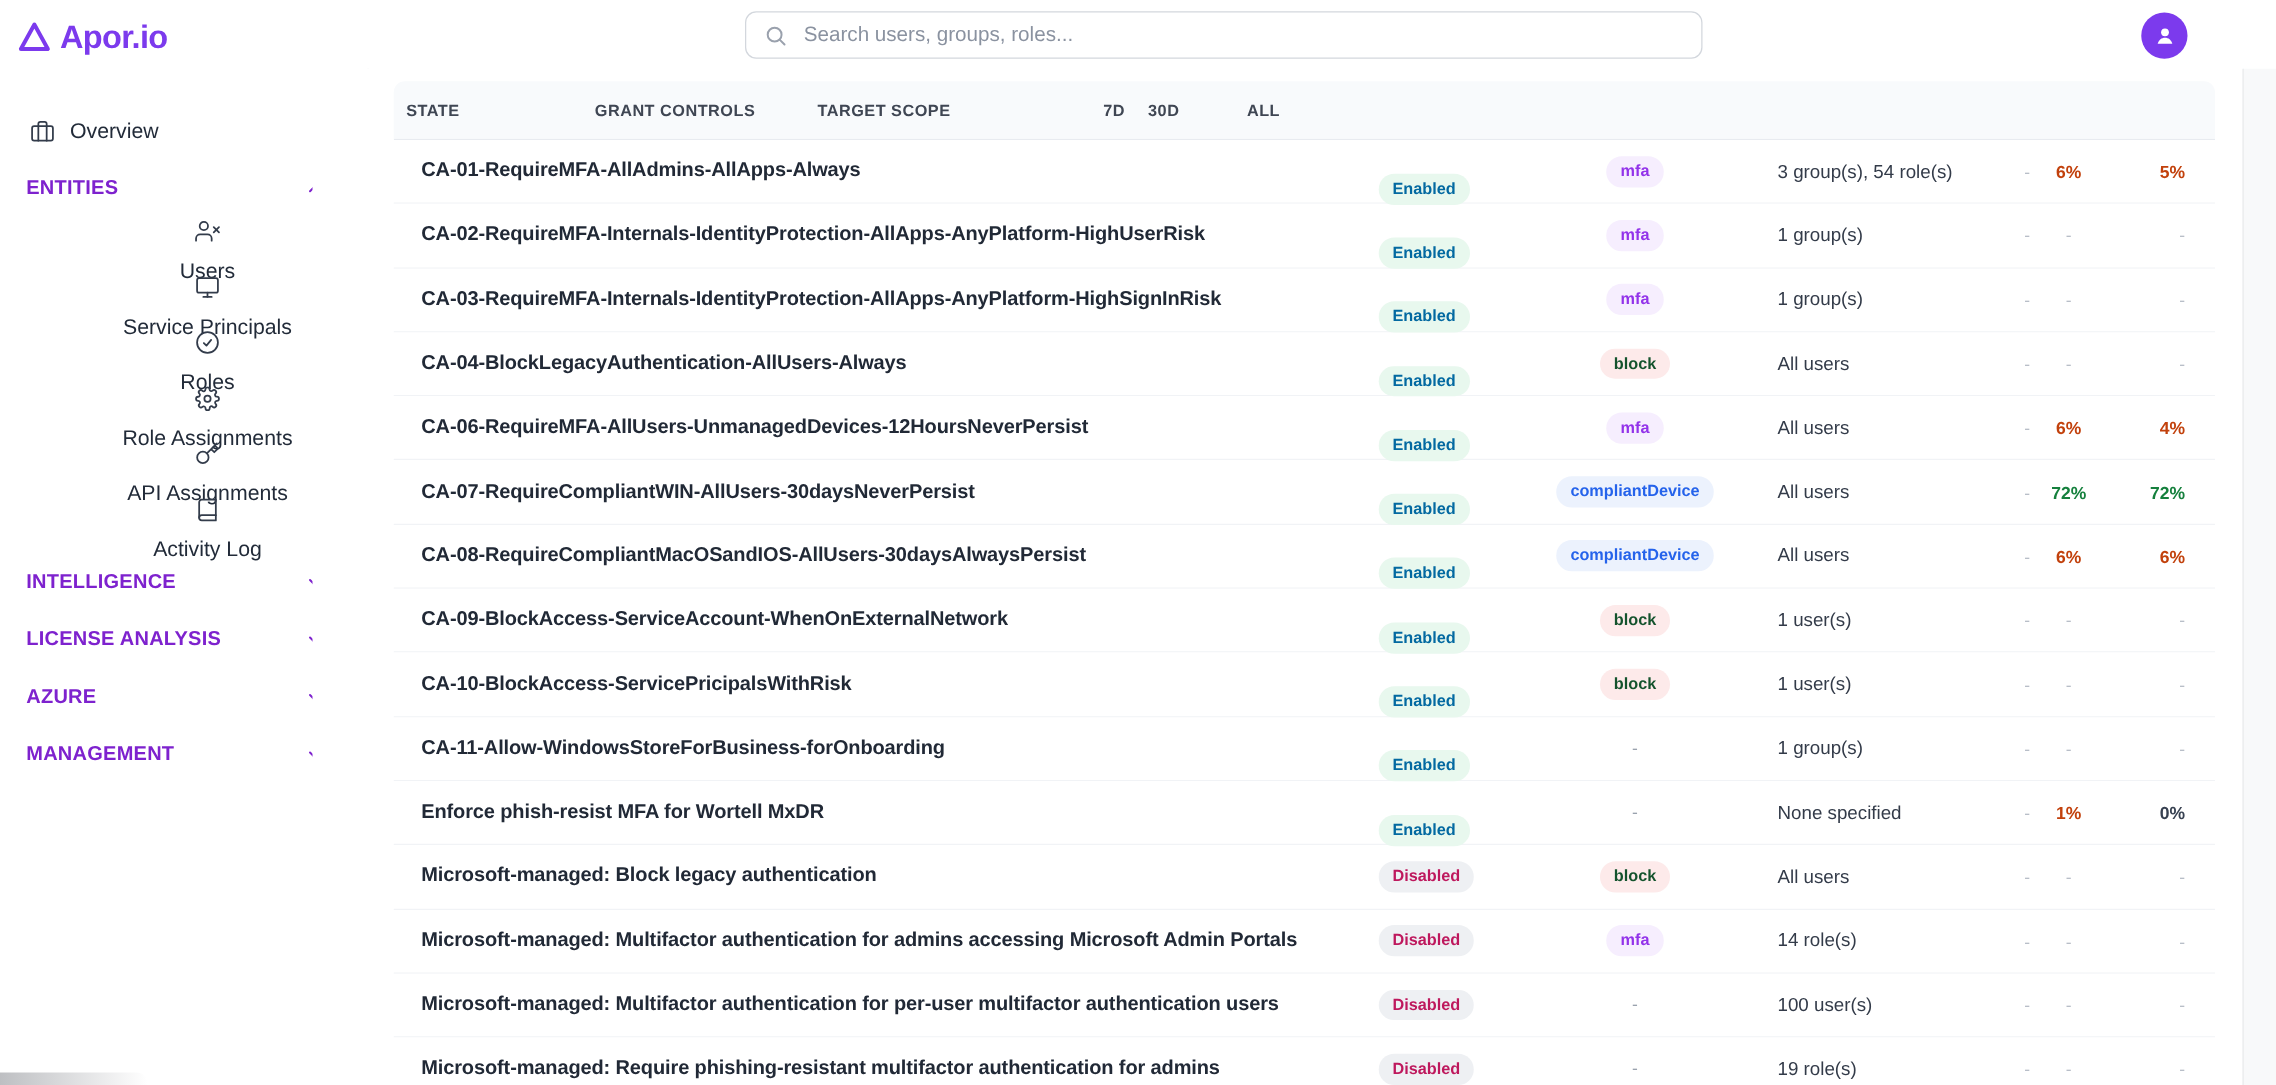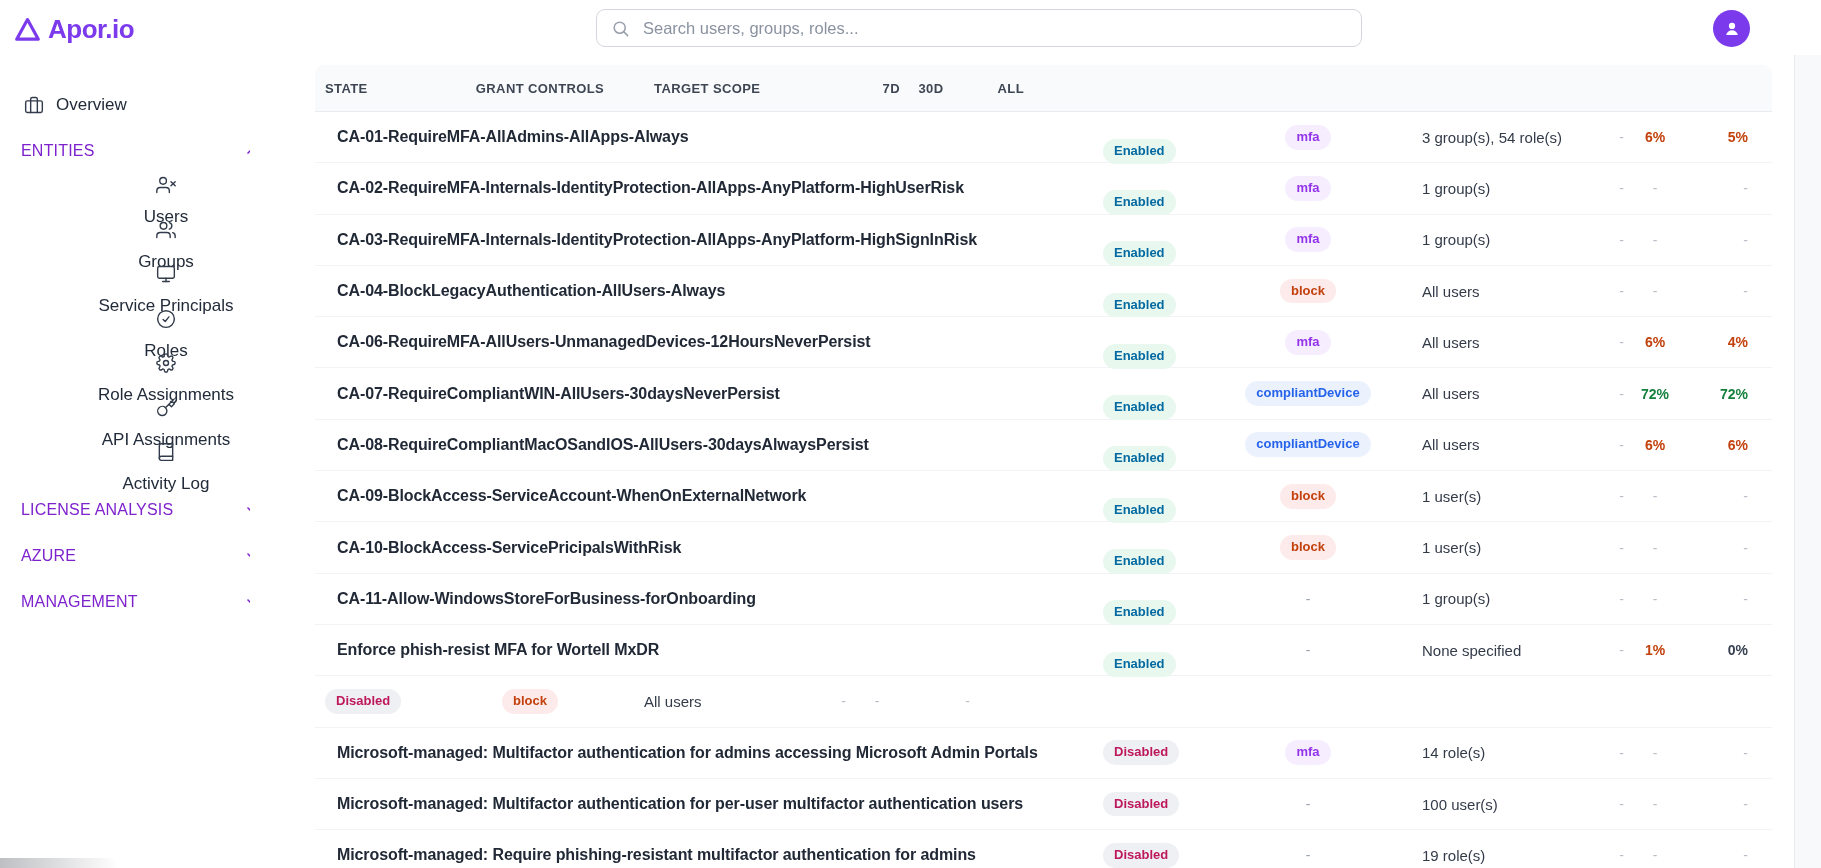--- a/index.html
+++ b/index.html
@@ -36,21 +36,21 @@
   }
   .nav-item{
     height:44.5px;display:flex;align-items:center;gap:12px;
     padding-left:24px;color:#222b39;font-size:17px;cursor:pointer;
   }
   .nav-item.indent{padding-left:38px;flex-direction:column;}
   .nav-icon{width:20px;height:20px;flex:0 0 auto;color:#333c4b;}
   .nav-icon svg{width:20px;height:20px;display:block;stroke:currentColor;fill:none;stroke-width:1.7;stroke-linecap:round;stroke-linejoin:round;}
   .nav-section{
     height:44.5px;margin:1.5px 0;display:flex;align-items:center;justify-content:space-between;
-    padding:0 34px 0 21px;color:#7e22ce;font-size:16px;font-weight:400;letter-spacing:.2px;cursor:pointer;
+    padding:0 34px 0 21px;color:#7e22ce;font-size:16px;font-weight:700;letter-spacing:.2px;cursor:pointer;
   }
   .sec-chevron svg{width:16px;height:16px;display:block;stroke:#7e22ce;fill:none;stroke-width:2.4;stroke-linecap:round;stroke-linejoin:round;}
   
   .main{position:absolute;left:250px;top:55px;right:0;bottom:0;background:#fff;}
   .card{position:absolute;left:65px;top:10px;width:1457px;}
   .thead{
     display:flex;align-items:center;height:47px;background:#f8fafc;
     border-radius:9px 9px 0 0;border-bottom:1px solid #e8ebf0;
     box-sizing:border-box;padding-right:24px;
   }
@@ -73,21 +73,21 @@
   }
   .trow .c-scope{font-size:15px;color:#333b49;white-space:nowrap;}
   .c-m{font-size:14px;font-weight:700;}
   .pill{
     display:inline-block;padding:4px 11px;border-radius:999px;
     font-size:13px;font-weight:600;line-height:1.3;white-space:nowrap;
   }
   .state-enabled{background:#e8f8ee;color:#0369a1;margin-top:28px;}
   .state-disabled{background:#eef0f3;color:#be185d;}
   .grant-mfa{background:#f6eefe;color:#9333ea;}
-  .grant-block{background:#fdeaea;color:#c2410c;}
+  .grant-block{background:#fdeaea;color:#14532d;}
   .grant-compliantDevice{background:#ecf2fd;color:#2563eb;}
   .dash{color:#9aa2ae;font-size:14px;}
   .t-orange{color:#c2410c;}
   .t-green{color:#15803d;}
   .t-neutral{color:#374151;}
   .t-dash{color:#b8bec8;font-weight:400;}
   
   .scroll-strip{
     position:absolute;right:0;top:55px;bottom:0;width:26px;
     background:#f8f9fa;border-left:1px solid #e9eaec;
@@ -157,31 +157,20 @@
             <circle cx="8.5" cy="7" r="4"></circle>
             <line x1="18" y1="8" x2="23" y2="13"></line>
             <line x1="23" y1="8" x2="18" y2="13"></line>
           </svg>
         </span>
         <span class="nav-label">Users</span>
       </div>
       <div class="nav-item indent">
         <span class="nav-icon">
           <svg viewBox="0 0 24 24" fill="none" stroke="currentColor" stroke-linecap="round" stroke-linejoin="round">
-            <path d="M17 21v-2a4 4 0 0 0-4-4H5a4 4 0 0 0-4 4v2"></path>
-            <circle cx="9" cy="7" r="4"></circle>
-            <path d="M23 21v-2a4 4 0 0 0-3-3.87"></path>
-            <path d="M16 3.13a4 4 0 0 1 0 7.75"></path>
-          </svg>
-        </span>
-        <span class="nav-label">Groups</span>
-      </div>
-      <div class="nav-item indent">
-        <span class="nav-icon">
-          <svg viewBox="0 0 24 24" fill="none" stroke="currentColor" stroke-linecap="round" stroke-linejoin="round">
             <rect x="2" y="3" width="20" height="14" rx="2"></rect>
             <line x1="8" y1="21" x2="16" y2="21"></line>
             <line x1="12" y1="17" x2="12" y2="21"></line>
           </svg>
         </span>
         <span class="nav-label">Service Principals</span>
       </div>
       <div class="nav-item indent">
         <span class="nav-icon">
           <svg viewBox="0 0 24 24" fill="none" stroke="currentColor" stroke-linecap="round" stroke-linejoin="round">
@@ -209,20 +198,28 @@
         <span class="nav-label">API Assignments</span>
       </div>
       <div class="nav-item indent">
         <span class="nav-icon">
           <svg viewBox="0 0 24 24" fill="none" stroke="currentColor" stroke-linecap="round" stroke-linejoin="round">
             <path d="M4 19.5A2.5 2.5 0 0 1 6.5 17H20"></path>
             <path d="M6.5 2H20v20H6.5A2.5 2.5 0 0 1 4 19.5v-15A2.5 2.5 0 0 1 6.5 2z"></path>
           </svg>
         </span>
         <span class="nav-label">Activity Log</span>
+      </div>
+      <div class="nav-section">
+        <span class="sec-label">INTELLIGENCE</span>
+        <span class="sec-chevron">
+          <svg viewBox="0 0 24 24" fill="none" stroke="currentColor" stroke-linecap="round" stroke-linejoin="round">
+            <polyline points="6 9 12 15 18 9"></polyline>
+          </svg>
+        </span>
       </div>
       <div class="nav-section">
         <span class="sec-label">LICENSE ANALYSIS</span>
         <span class="sec-chevron">
           <svg viewBox="0 0 24 24" fill="none" stroke="currentColor" stroke-linecap="round" stroke-linejoin="round">
             <polyline points="6 9 12 15 18 9"></polyline>
           </svg>
         </span>
       </div>
       <div class="nav-section">
@@ -348,20 +345,21 @@
         <div class="trow">
           <div class="c c-name">Enforce phish-resist MFA for Wortell MxDR</div>
           <div class="c c-state"><span class="pill state-enabled">Enabled</span></div>
           <div class="c c-grant"><span class="dash">-</span></div>
           <div class="c c-scope">None specified</div>
           <div class="c c-7d c-m t-dash">-</div>
           <div class="c c-30d c-m t-orange">1%</div>
           <div class="c c-all c-m t-neutral">0%</div>
         </div>
         <div class="trow">
+          <div class="c c-name">Microsoft-managed: Block legacy authentication</div>
           <div class="c c-state"><span class="pill state-disabled">Disabled</span></div>
           <div class="c c-grant"><span class="pill grant-block">block</span></div>
           <div class="c c-scope">All users</div>
           <div class="c c-7d c-m t-dash">-</div>
           <div class="c c-30d c-m t-dash">-</div>
           <div class="c c-all c-m t-dash">-</div>
         </div>
         <div class="trow">
           <div class="c c-name">Microsoft-managed: Multifactor authentication for admins accessing Microsoft Admin Portals</div>
           <div class="c c-state"><span class="pill state-disabled">Disabled</span></div>

